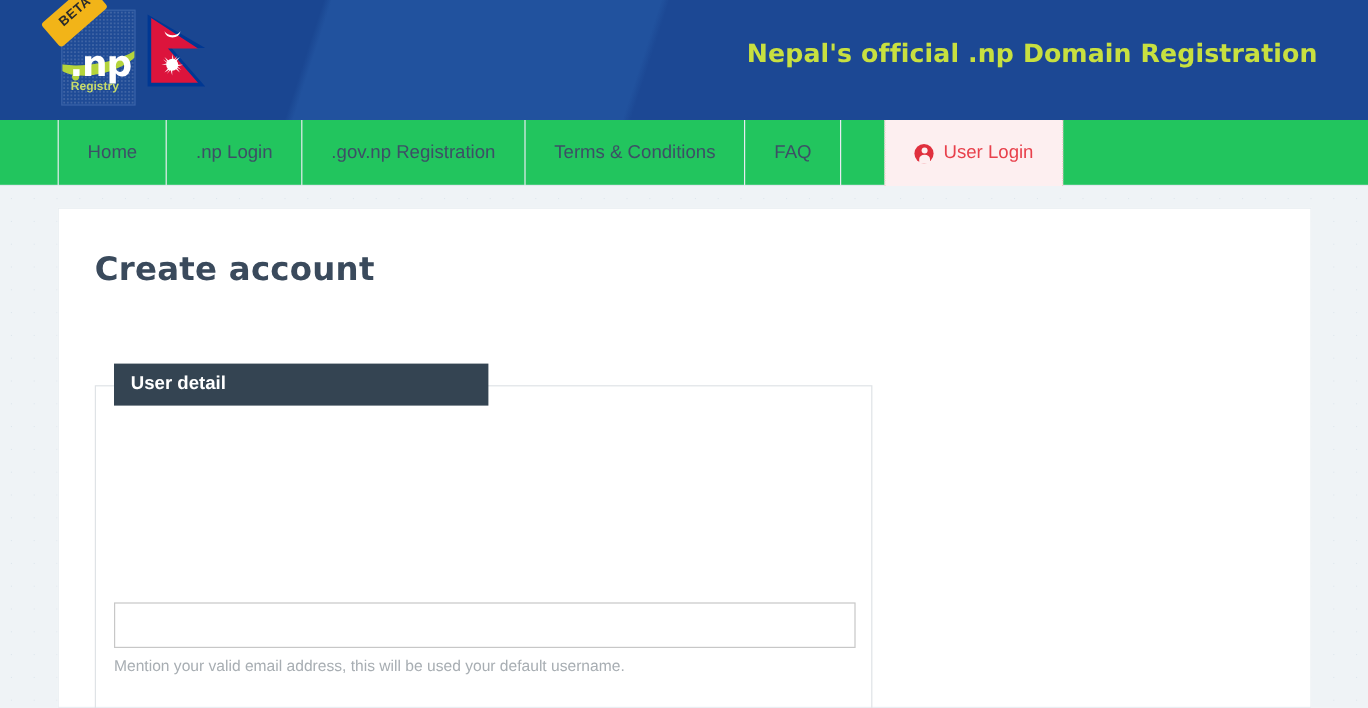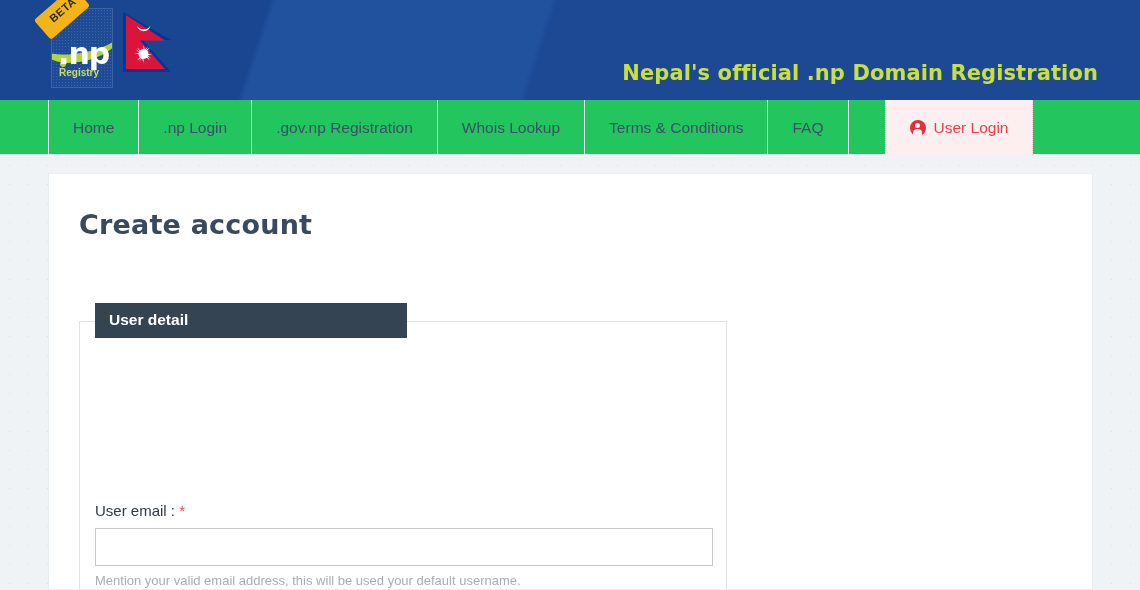--- a/index.html
+++ b/index.html
@@ -113,21 +113,20 @@
   #header-title {
     position: absolute;
     right: 42px;
     top: 33px;
     font-family: "DejaVu Sans", sans-serif;
     font-size: 21px;
     font-weight: bold;
     color: #c8e040;
     letter-spacing: 0.1px;
     white-space: nowrap;
-    margin-top: 28px;
   }
 
   
   #navbar {
     position: absolute;
     left: 0; top: 100px;
     width: 1140px;
     height: 55px;
     background: #22c55e;
     border-bottom: 1px solid #e2e8ee;
@@ -316,21 +315,20 @@
   </div>
 
   <div id="header-title">Nepal's official .np Domain Registration</div>
 </div>
 
 <nav id="navbar">
   <div id="nav-inner">
     <div class="nav-item">Home</div>
     <div class="nav-item">.np Login</div>
     <div class="nav-item">.gov.np Registration</div>
-    <div class="nav-item">Whois Lookup</div>
     <div class="nav-item">Terms &amp; Conditions</div>
     <div class="nav-item">FAQ</div>
 
     <div id="nav-user-login">
       <span id="user-icon-circle"></span>
       <span>User Login</span>
     </div>
   </div>
 </nav>
 
@@ -339,22 +337,18 @@
 <div id="content-card">
 
   <h1 id="page-title">Create account</h1>
 
   <div id="user-detail-fieldset">
 
     <div id="user-detail-legend">User detail</div>
 
 
     <div class="form-group" id="group-email">
-      <div class="form-label">
-        <span>User email :</span>
-        <span class="req-star">*</span>
-      </div>
       <input class="form-input" type="text" placeholder="" style="">
       <div class="form-help">Mention your valid email address, this will be used your default username.</div>
     </div>
 
   </div>
 </div>
 
 </body></html>

